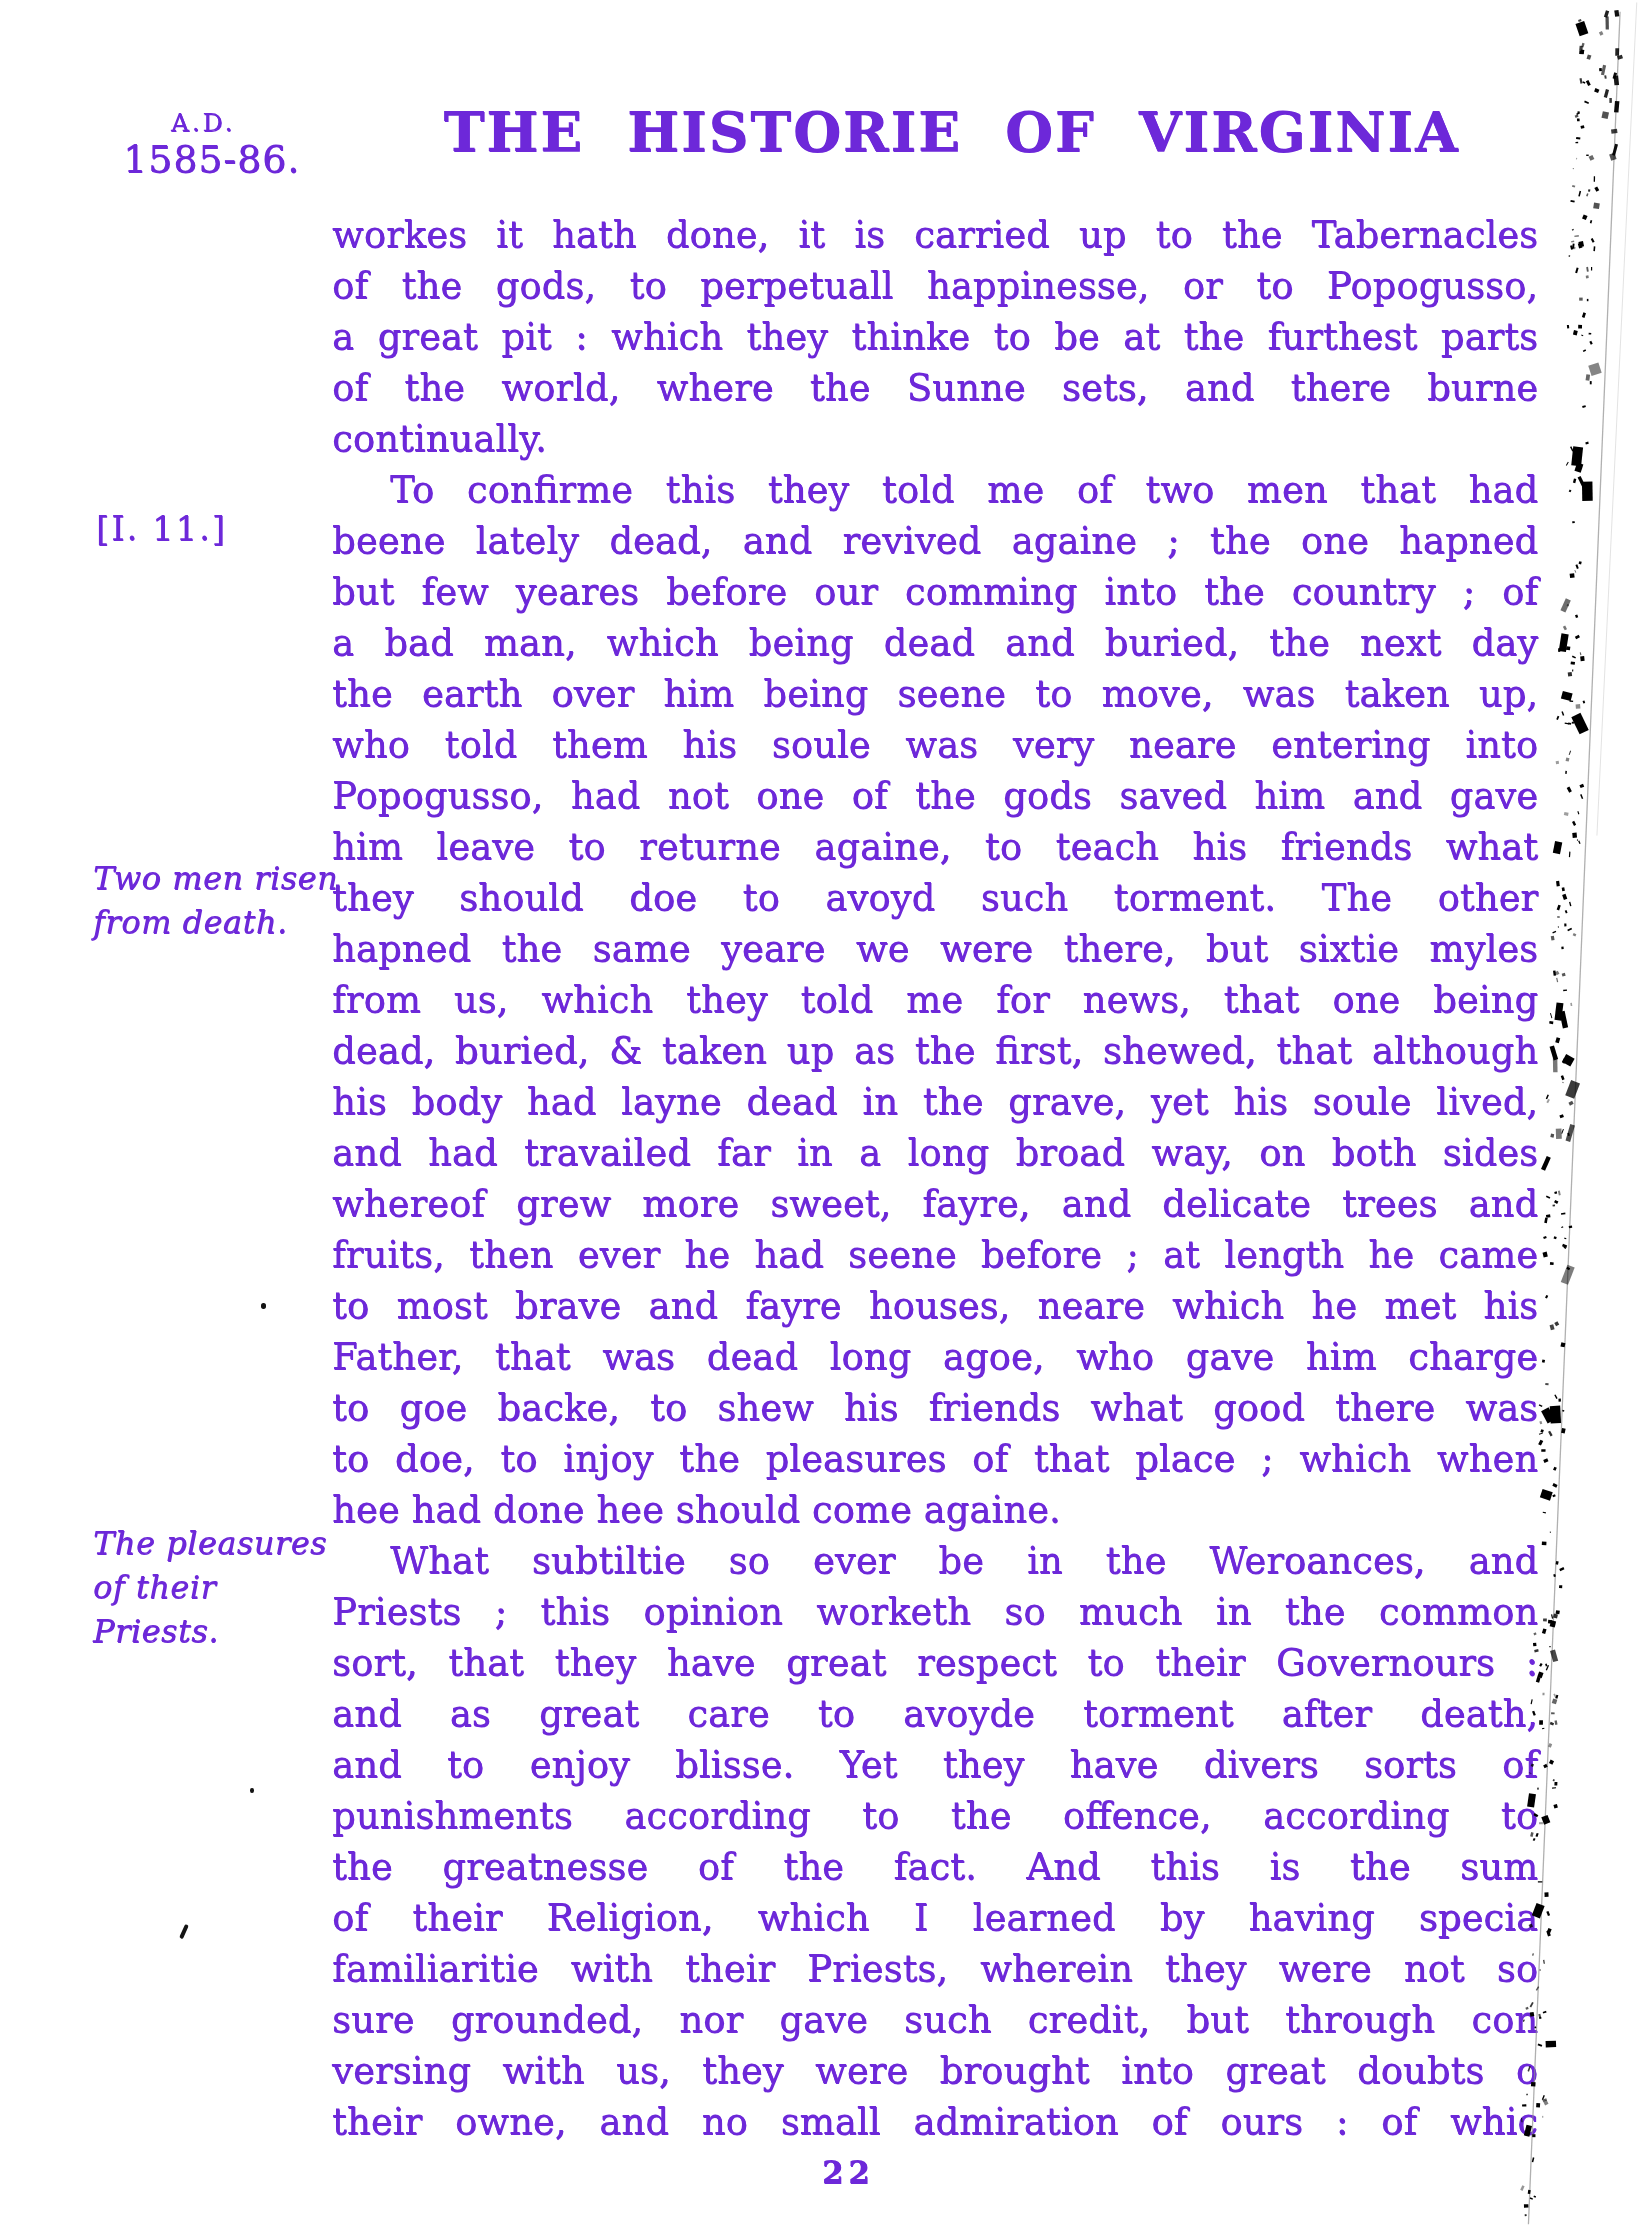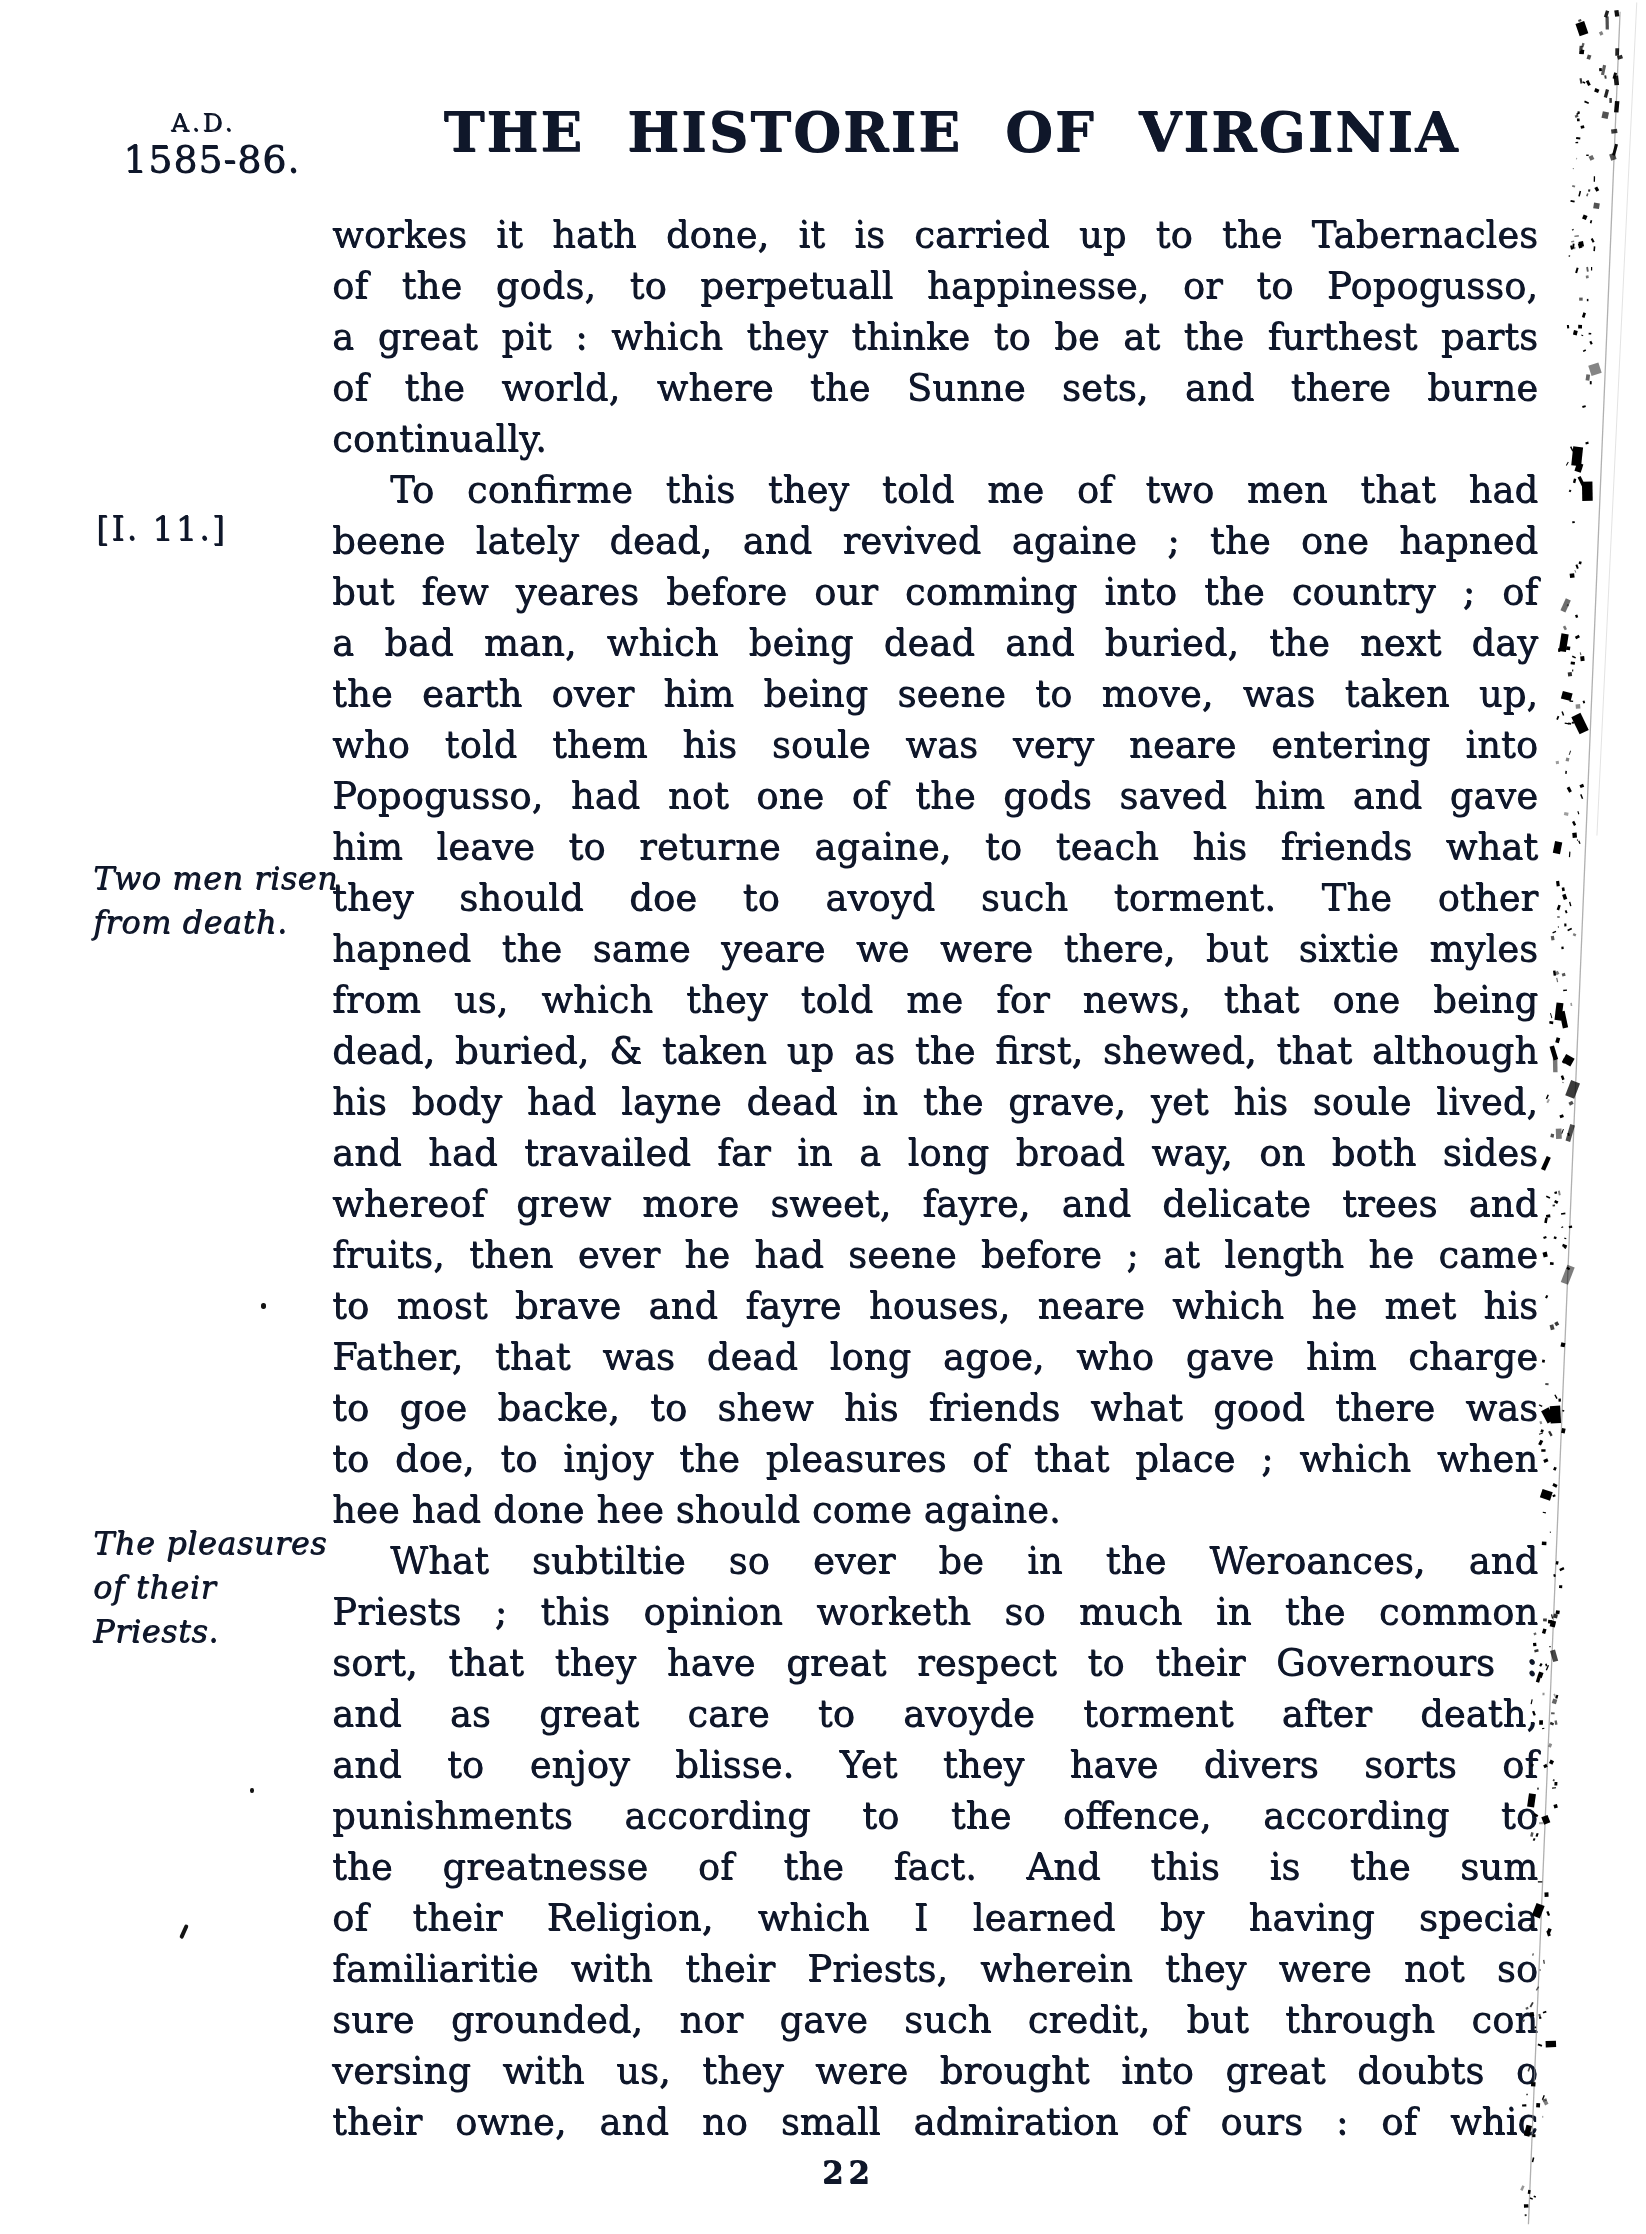--- a/index.html
+++ b/index.html
@@ -2,21 +2,21 @@
 <html style="font-size:15px"><head>
 <meta charset="utf-8">
 <style>
   html,body{margin:0;padding:0;background:#888;}
   .page{
     position:relative;
     width:1646px;height:2235px;
     background:#ffffff;
     overflow:hidden;
     font-family:"DejaVu Serif","Liberation Serif",serif;
-    color:#0f172a;
+    color:#6d28d9;
   }
   .ink{ text-shadow:0.6px 0.5px 0 currentColor; }
 
   .era{
     position:absolute;left:171px;top:108px;
     font-size:25px;letter-spacing:2.8px;
   }
   .years{
     position:absolute;left:123px;top:137px;
     font-size:38px;letter-spacing:0.9px;

